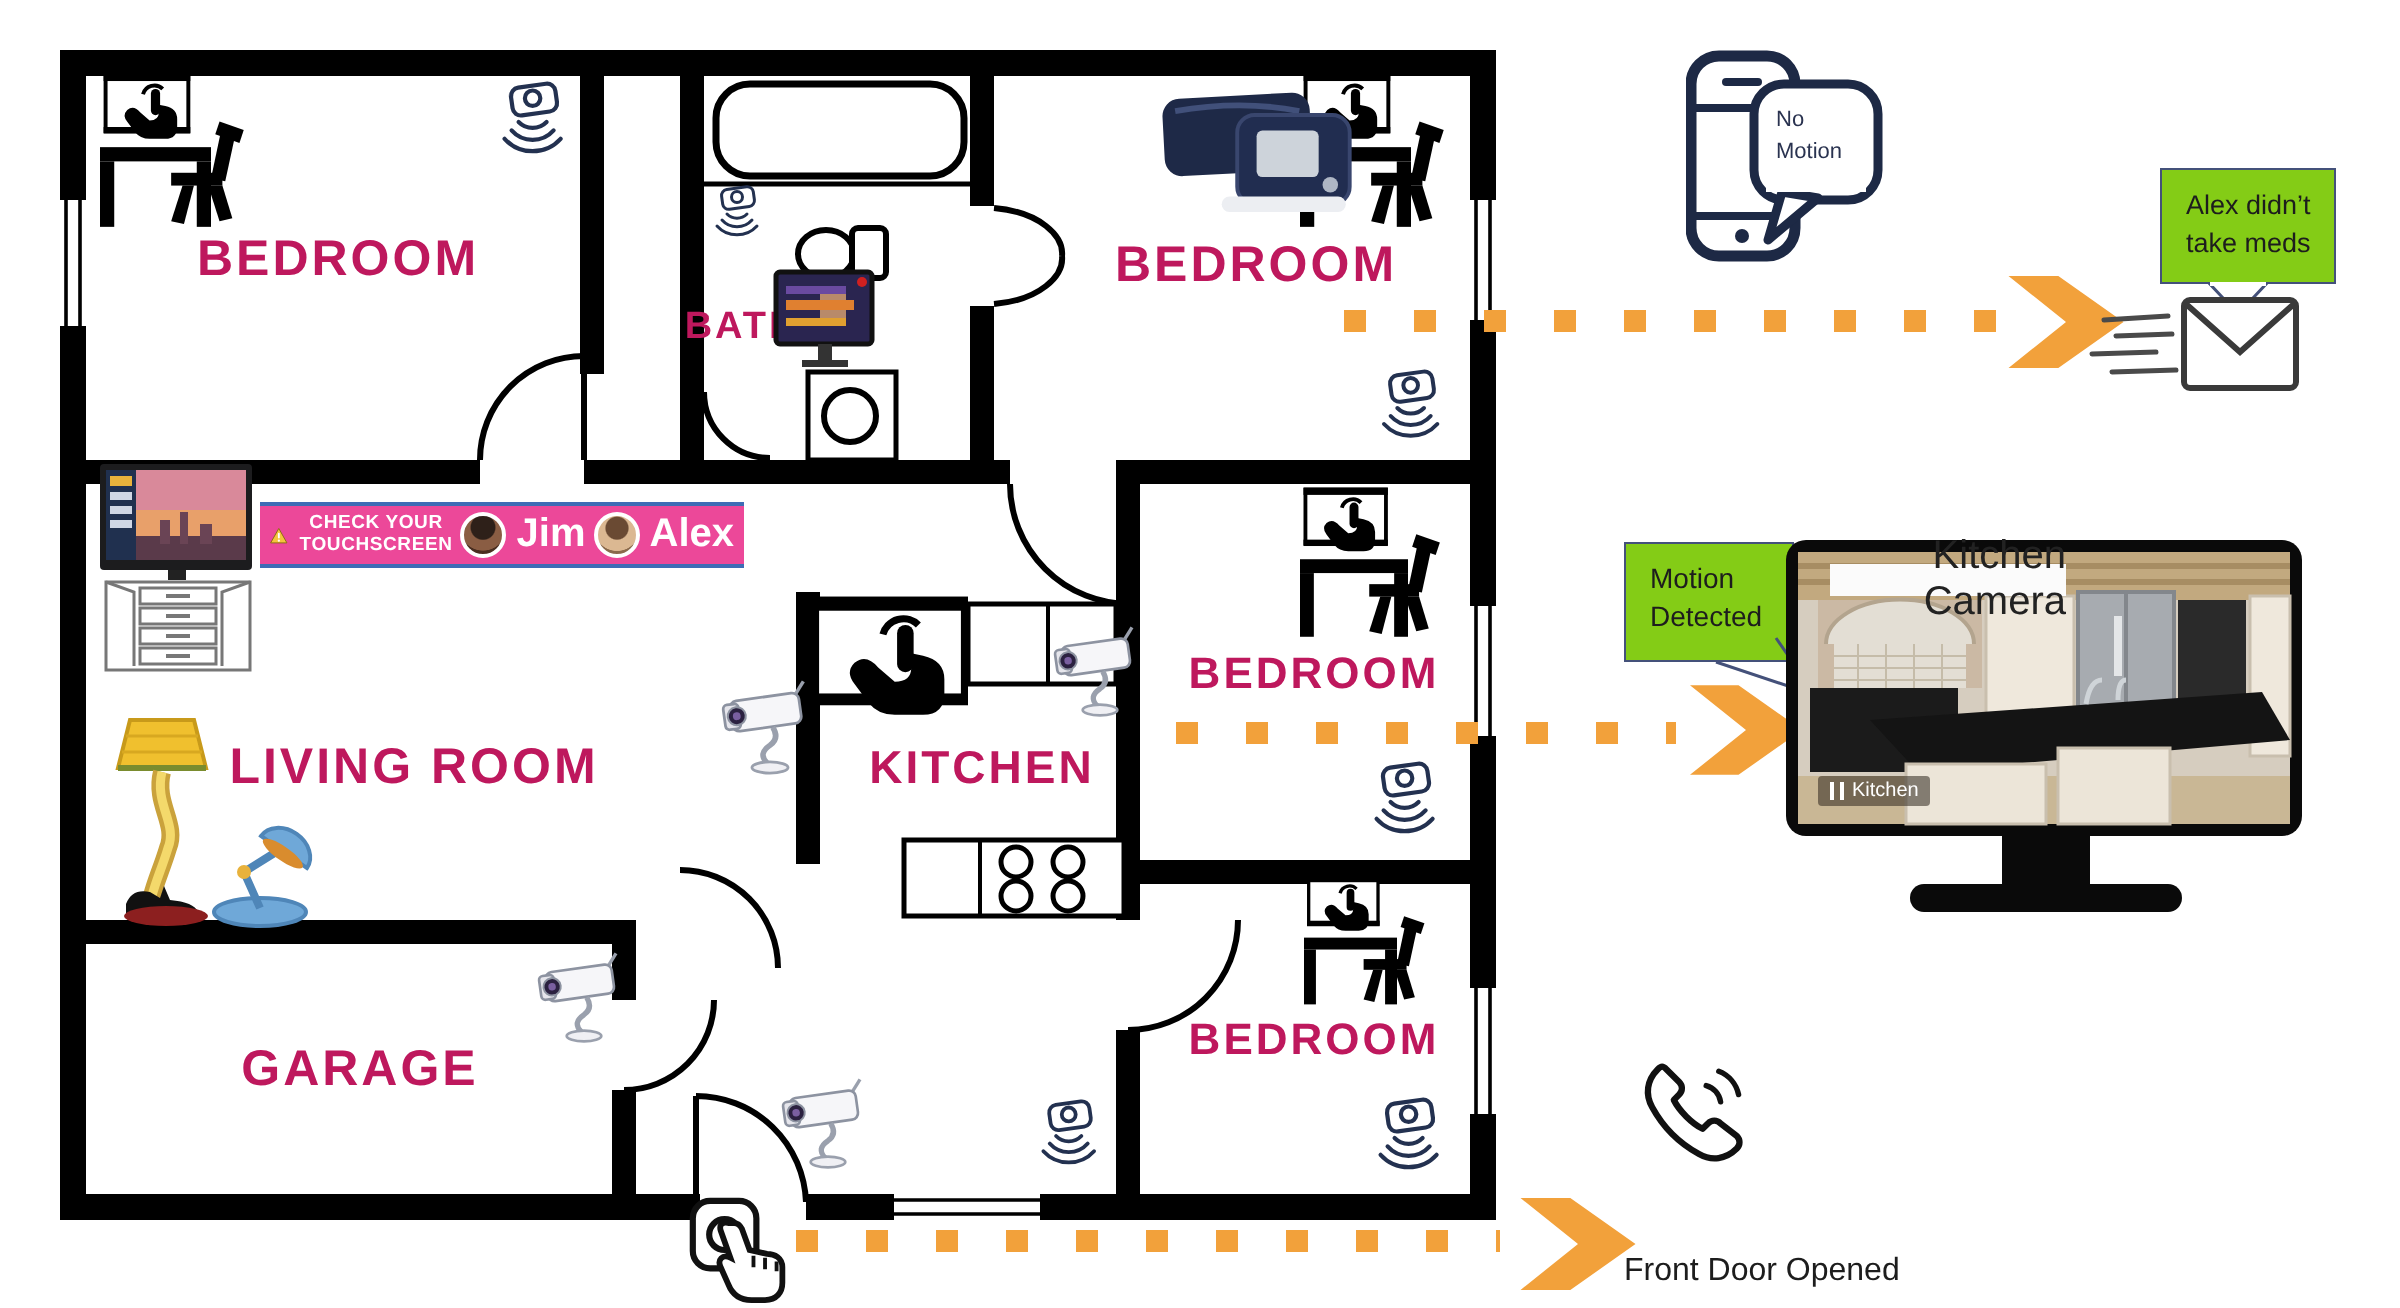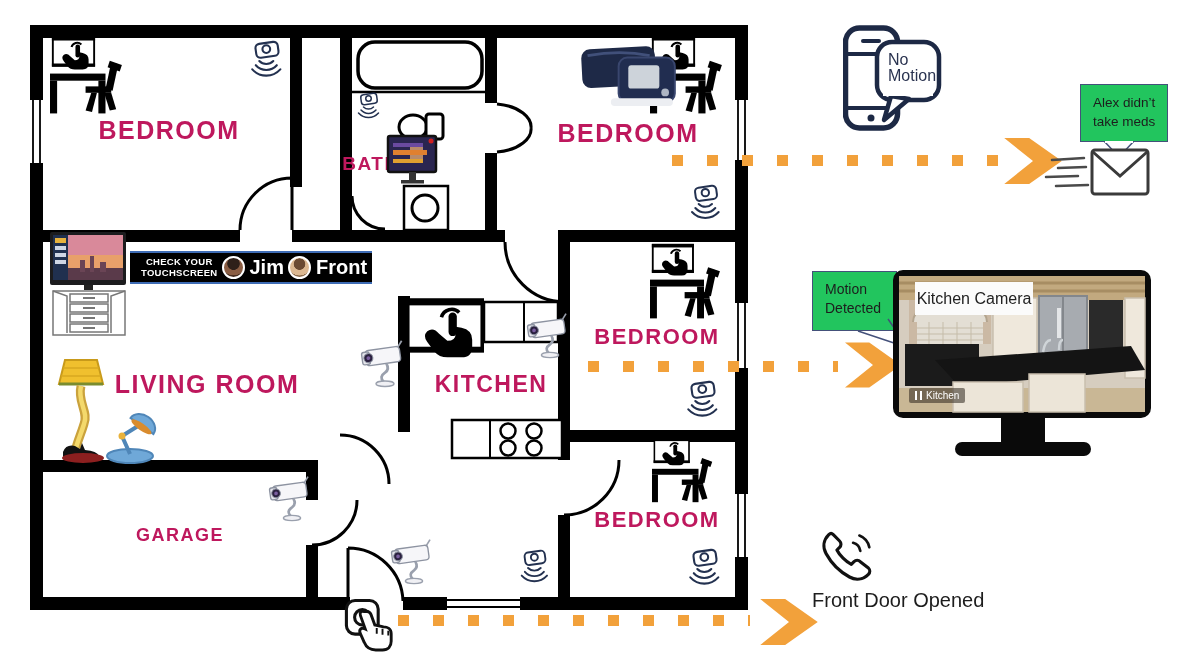--- a/index.html
+++ b/index.html
@@ -15,46 +15,46 @@
     font-family:"Liberation Sans",sans-serif;
   }
   
   .dots{
     position:absolute;height:11px;
     background:repeating-linear-gradient(90deg,#F2A13B 0 11px,transparent 11px 35px);
   }
   .arrowhead{position:absolute;}
   
   .callout{
-    position:absolute;background:#22c55e;border:1.5px solid #44517a;
+    position:absolute;background:#84cc16;border:1.5px solid #44517a;
     color:#1d1d1d;font-size:14px;line-height:19px;padding:8px 0 0 12px;
     box-sizing:border-box;
   }
   
   .banner{
     position:absolute;left:130px;top:251px;width:242px;height:33px;
-    background:#000000;border-top:2.5px solid #3E6CB5;border-bottom:2.5px solid #3E6CB5;
+    background:#ec4899;border-top:2.5px solid #3E6CB5;border-bottom:2.5px solid #3E6CB5;
     box-sizing:border-box;display:flex;align-items:center;padding:0 5px;gap:4px;
   }
   .banner .warn-txt{
     color:#fff;font-size:9.5px;font-weight:700;line-height:10.5px;
     letter-spacing:.3px;text-align:center;flex:0 0 auto;margin-left:2px;
   }
   .avatar{
     width:23px;height:23px;border-radius:50%;border:2px solid #fff;box-sizing:border-box;
     flex:0 0 auto;
   }
   .avatar.jim{background:radial-gradient(circle at 50% 30%,#2e2019 0 36%,#8a5d43 40% 70%,#4a2e20 72%);}
   .avatar.matt{background:radial-gradient(circle at 50% 32%,#6a4a33 0 34%,#dbb892 38% 70%,#8a6a4c 72%);}
   .avatar-name{color:#fff;font-weight:700;font-size:20px;flex:0 0 auto;margin-left:1px;}
   
   .cam-monitor{position:absolute;left:893px;top:270px;width:262px;height:190px;}
   .cam-title{
-    position:absolute;left:22px;top:12px;width:118px;height:33px;background:#fbfbfb;
-    color:#222;font-size:16px;display:flex;align-items:center;justify-content:center;
+    position:absolute;left:22px;top:12px;width:118px;height:16px;background:#fbfbfb;
+    color:#222;font-size:20px;display:flex;align-items:center;justify-content:center;text-align:right;
   }
   .cam-pill{
     position:absolute;left:16px;top:118px;padding:2px 6px;border-radius:2px;
     background:rgba(45,38,30,.55);color:#fff;font-size:10px;display:flex;align-items:center;gap:4px;
   }
   .pill-icon{display:inline-block;width:7px;height:9px;
     background:linear-gradient(90deg,#fff 0 2px,transparent 2px 5px,#fff 5px 7px);}
   .txt{position:absolute;color:#1d1d1d;}
 </style>
 </head>
@@ -169,21 +169,21 @@
     <circle cx="534" cy="448" r="7.5" stroke-width="2.5"></circle>
   </g>
 </svg>
 
 <div class="room-lbl" style="left:169px;top:130px;font-size:25px">BEDROOM</div>
 <div class="room-lbl" style="left:371px;top:164px;font-size:19px">BATH</div>
 <div class="room-lbl" style="left:628px;top:133px;font-size:25px">BEDROOM</div>
 <div class="room-lbl" style="left:207px;top:384px;font-size:25px">LIVING ROOM</div>
 <div class="room-lbl" style="left:491px;top:384px;font-size:23px">KITCHEN</div>
 <div class="room-lbl" style="left:657px;top:337px;font-size:22px">BEDROOM</div>
-<div class="room-lbl" style="left:180px;top:535px;font-size:18px">GARAGE</div>
+<div class="room-lbl" style="left:180px;top:535px;font-size:25px">GARAGE</div>
 <div class="room-lbl" style="left:657px;top:520px;font-size:22px">BEDROOM</div>
 
 <svg class="abs" style="left:50px;top:36px" width="74" height="78">
     <use href="#sym-touch-desk" width="74" height="78"></use>
   </svg>
 <svg class="abs" style="left:650px;top:36px" width="74" height="78">
     <use href="#sym-touch-desk" width="74" height="78"></use>
   </svg>
 <svg class="abs" style="left:650px;top:243px" width="72" height="76">
     <use href="#sym-touch-desk" width="72" height="76"></use>
@@ -299,21 +299,21 @@
     <rect x="12.6" y="8" width="3" height="9" rx="1.5" fill="#fff"></rect>
     <circle cx="14.1" cy="20.4" r="1.8" fill="#fff"></circle>
   </svg>
   <div class="warn-txt">
     <div>CHECK YOUR</div>
     <div>TOUCHSCREEN</div>
   </div>
   <span class="avatar jim"></span>
   <span class="avatar-name">Jim</span>
   <span class="avatar matt"></span>
-  <span class="avatar-name">Front</span>
+  <span class="avatar-name">Alex</span>
 </div>
 
 <div class="dots" style="left:672px;top:155px;width:330px"></div>
 <svg class="arrowhead" style="left:1004px;top:138px" width="58" height="46" viewBox="0 0 60 48">
   <polygon points="0,0 26,0 60,24 26,48 0,48 30,24" fill="#F2A13B"></polygon>
 </svg>
 <div class="dots" style="left:588px;top:361px;width:250px"></div>
 <svg class="arrowhead" style="left:845px;top:341px" width="56" height="48" viewBox="0 0 60 48">
   <polygon points="0,0 26,0 60,24 26,48 0,48 30,24" fill="#F2A13B"></polygon>
 </svg>
@@ -326,21 +326,21 @@
   <rect x="2.5" y="4" width="52" height="100" rx="14" fill="#fff" stroke="#1d2945" stroke-width="5.5"></rect>
   <path d="M4,30 H53 M4,84 H53" stroke="#1d2945" stroke-width="4"></path>
   <line x1="20" y1="17" x2="36" y2="17" stroke="#1d2945" stroke-width="4" stroke-linecap="round"></line>
   <circle cx="28" cy="94" r="3.5" fill="#1d2945"></circle>
   <g>
     <rect x="34" y="18" width="62" height="58" rx="15" fill="#fff" stroke="#1d2945" stroke-width="4.5"></rect>
     <path d="M48,72 L41,96 L66,75 Z" fill="#fff" stroke="#1d2945" stroke-width="4.5" stroke-linejoin="round"></path>
     <rect x="40" y="24" width="50" height="48" fill="#fff"></rect>
   </g>
 </svg>
-<div class="txt" style="left:888px;top:52px;font-size:16px;line-height:16px;color:#2a3350">
+<div class="txt" style="left:888px;top:52px;font-size:11px;line-height:16px;color:#2a3350">
   <div>No</div>
   <div>Motion</div>
 </div>
 
 <div class="callout" style="left:1080px;top:84px;width:88px;height:58px;font-size:13.5px">
   <div>Alex didn’t</div>
   <div>take meds</div>
 </div>
 <svg class="abs" style="left:1102px;top:141px" width="34" height="18" viewBox="0 0 34 18">
   <polygon points="2,0 32,0 17,16" fill="#fff" stroke="#44517a" stroke-width="1.5"></polygon>
@@ -396,20 +396,20 @@
   <div class="cam-pill">
     <span class="pill-icon"></span>
     <span>Kitchen</span>
   </div>
 </div>
 
 <svg class="abs" style="left:818px;top:528px" width="54" height="62" viewBox="0 0 60 66">
   <path d="M12,6 C6,12 5,20 9,27 C15,38 24,47 35,53 C42,57 50,56 56,50 C58,48 58,45 56,43 L47,36 C45,34 42,34 40,36 L37,39 C31,36 24,29 21,23 L24,20 C26,18 26,15 24,13 L17,6 C15,4 14,4 12,6 Z" fill="#fff" stroke="#111" stroke-width="3.5" stroke-linejoin="round"></path>
   <path d="M39,15 a11,11 0 0 1 8,9 M46,7 a18,18 0 0 1 11,13" fill="none" stroke="#111" stroke-width="3" stroke-linecap="round"></path>
 </svg>
-<div class="txt" style="left:812px;top:589px;font-size:20px">Front Door Opened</div>
+<div class="txt" style="left:812px;top:627px;font-size:16px">Front Door Opened</div>
 
 <svg class="abs" style="left:344px;top:598px" width="52" height="54" viewBox="0 0 54 56">
   <rect x="2.5" y="2.5" width="33" height="35" rx="9" fill="#fff" stroke="#111" stroke-width="3.2"></rect>
   <circle cx="19" cy="20" r="8" fill="#fff" stroke="#111" stroke-width="3.2"></circle>
   <path d="M21,14 c-3,-1 -5,1 -4,4 l5,14 c-4,-2 -7,1 -5,5 l4,9 c2,5 6,8 12,8 l7,0 c6,0 9,-4 9,-9 l0,-8 c0,-5 -4,-7 -8,-7 l-9,-2 -4,-11 c-1,-2 -2,-3 -4,-3 z" fill="#fff" stroke="#111" stroke-width="3"></path>
   <path d="M34,31 v6 M40,32 v6 M46,34 v5" stroke="#111" stroke-width="2" fill="none"></path>
 </svg>
 
 </body></html>

